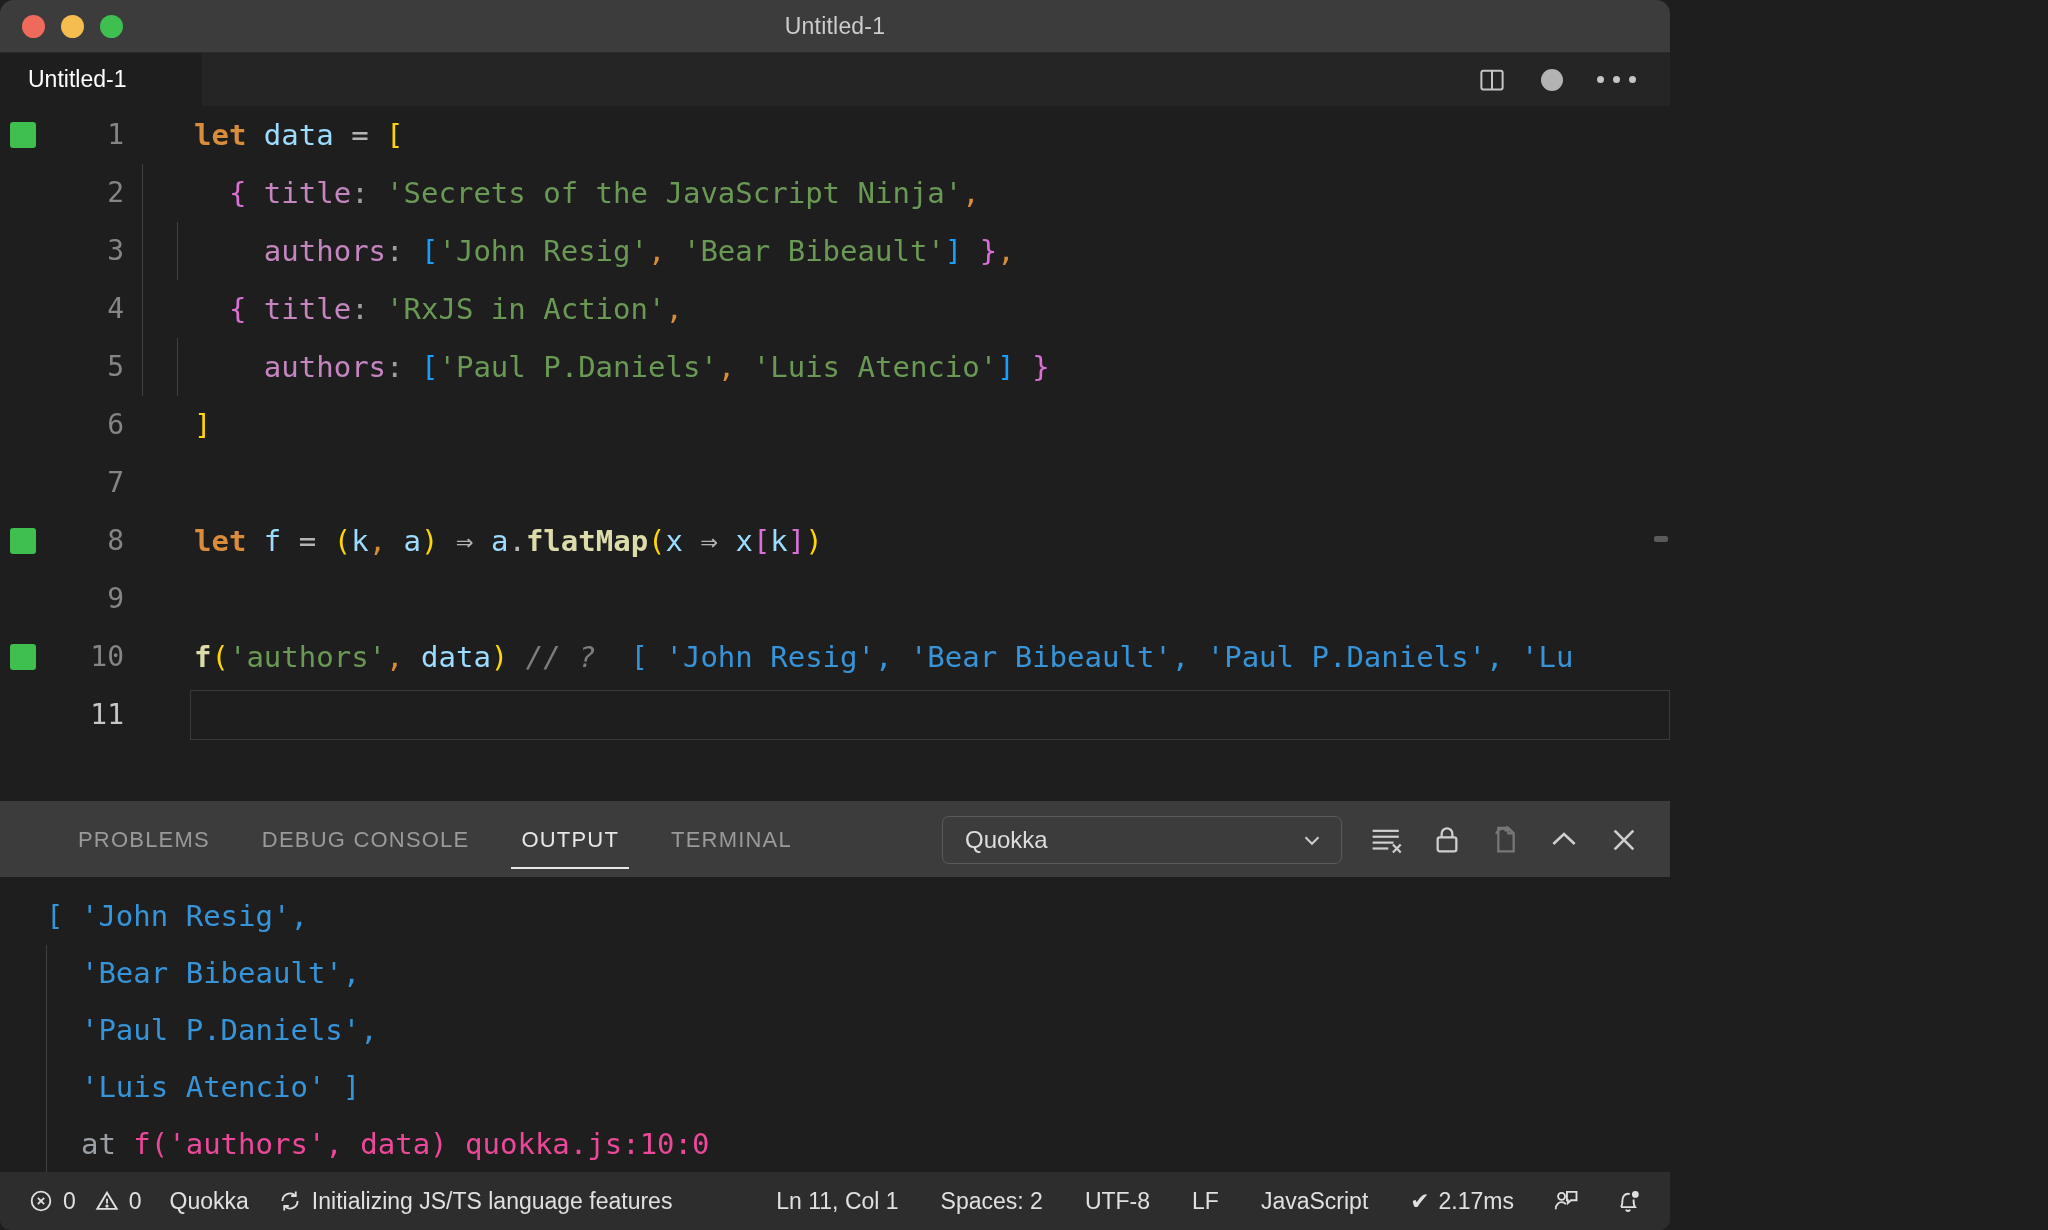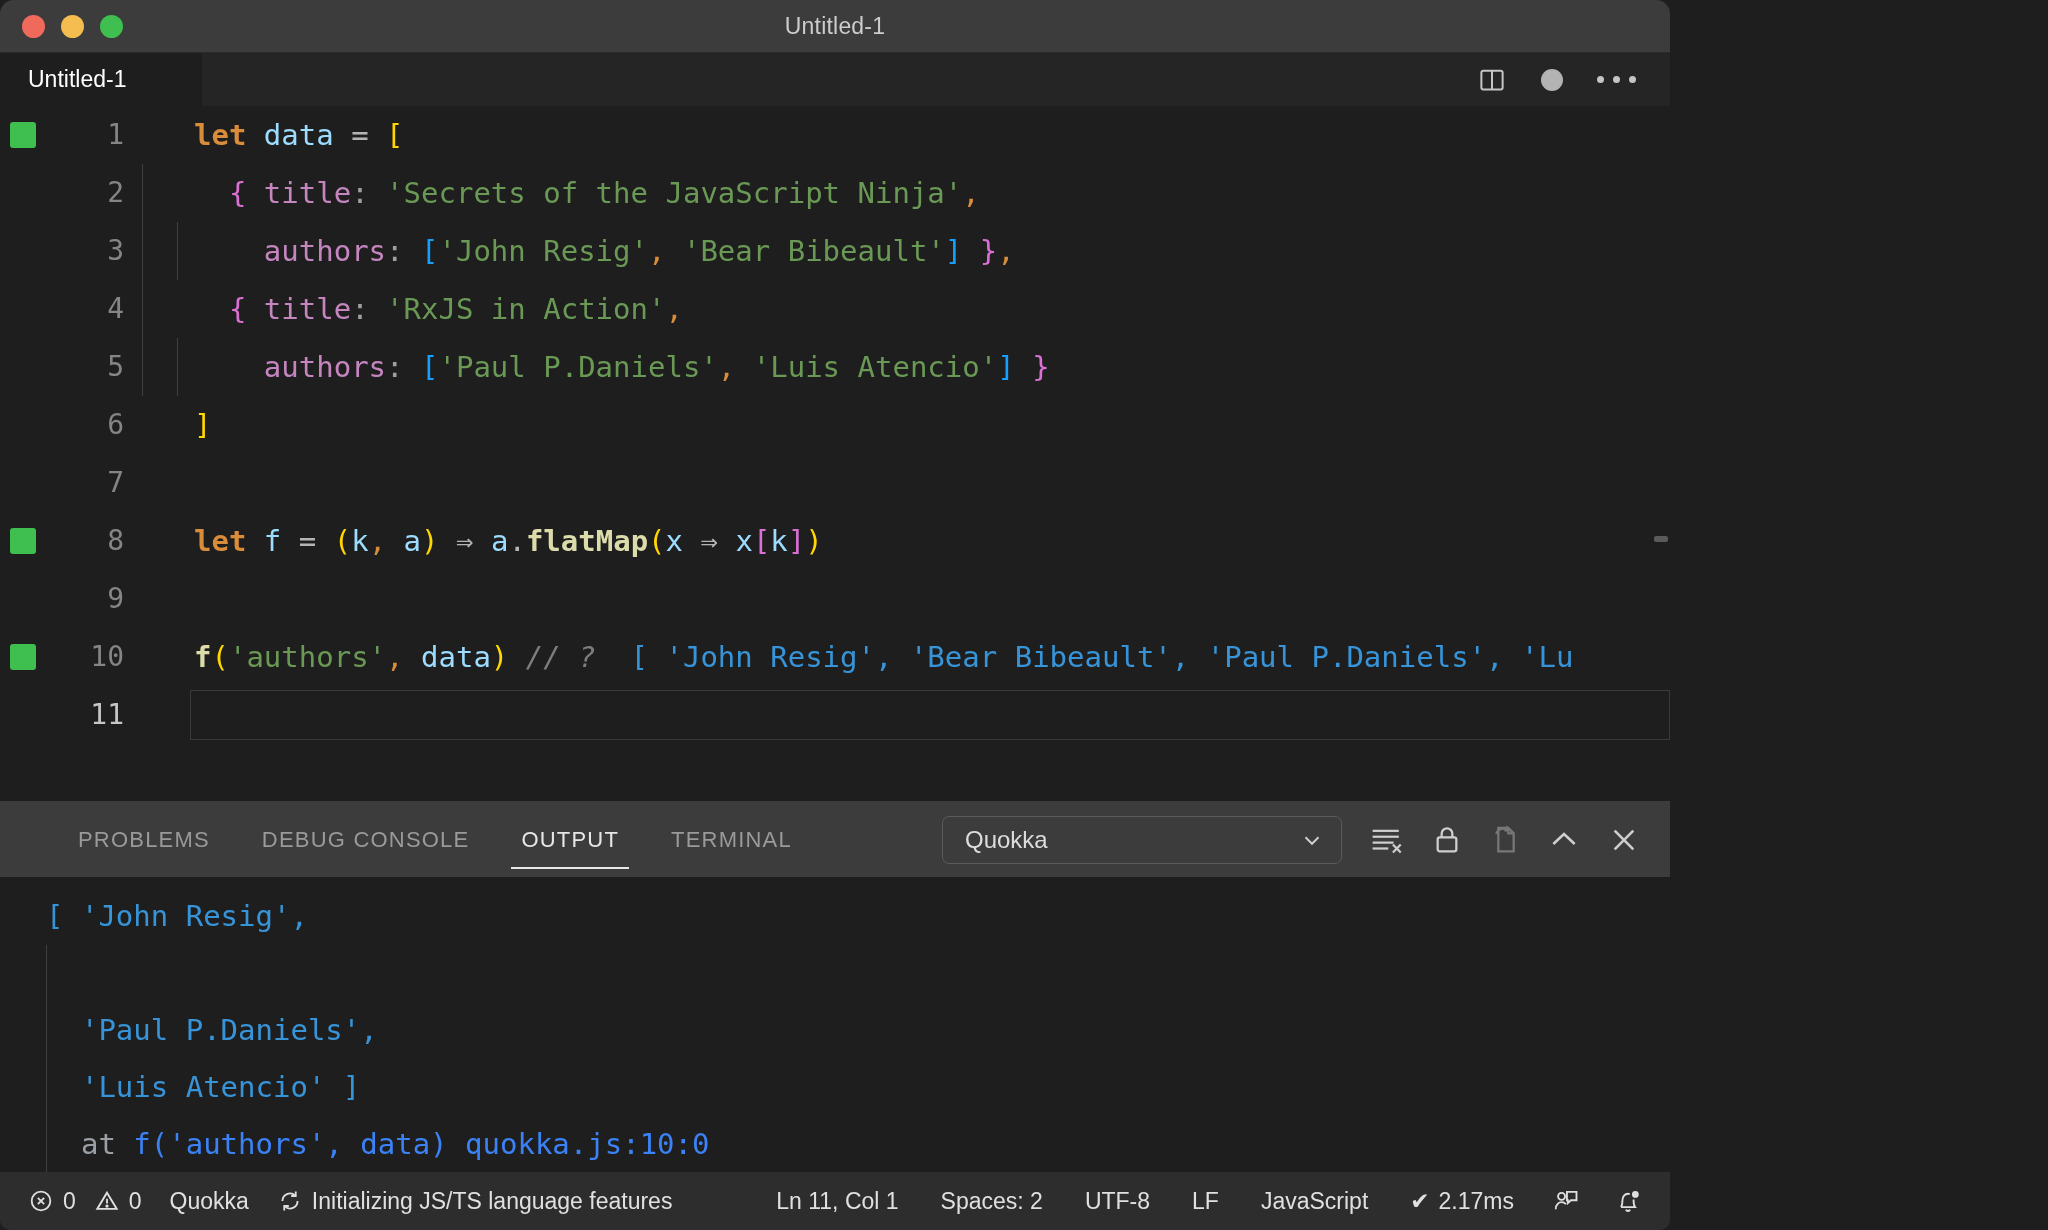--- a/index.html
+++ b/index.html
@@ -120,21 +120,21 @@
   .panel-body{
     flex:1 1 auto;background:#1e1e1e;overflow:hidden;position:relative;
     font-family:"DejaVu Sans Mono","Liberation Mono",monospace;
     padding-top:11px;
   }
   .out-line{
     height:57px;line-height:57px;white-space:pre;font-size:29px;padding-left:46px;
     color:#3794d8;position:relative;
   }
   .out-line .ig{position:absolute;left:46px;top:0;bottom:0;width:1px;background:#404040;}
-  .t-trace{color:#3b82f6;margin-top:14px;}
+  .t-trace{color:#ec4899;margin-top:14px;}
   .t-tracedim{color:#9aa0a6;}
 
   
   .statusbar{
     height:58px;flex:0 0 58px;background:#2d2d2d;
     display:flex;align-items:center;color:#e0e0e0;font-size:23px;
     border-bottom-left-radius:10px;border-bottom-right-radius:10px;
     padding:0 18px 0 14px;
   }
   .sb-item{display:flex;align-items:center;gap:9px;padding:0 14px;height:100%;}
@@ -261,21 +261,21 @@
           <svg width="32" height="32" viewBox="0 0 24 24" fill="none" stroke="#cfcfcf" stroke-width="1.9">
             <line x1="5" y1="5" x2="19" y2="19"></line>
             <line x1="19" y1="5" x2="5" y2="19"></line>
           </svg>
         </span>
       </div>
     </div>
 
     <div class="panel-body" id="panel-output">
         <div class="out-line"><span class="t-result">[ 'John Resig',</span></div>
-        <div class="out-line"><span class="ig"></span></div>
+        <div class="out-line"><span class="ig"></span><span class="t-result">  'Bear Bibeault',</span></div>
         <div class="out-line"><span class="ig"></span><span class="t-result">  'Paul P.Daniels',</span></div>
         <div class="out-line"><span class="ig"></span><span class="t-result">  'Luis Atencio' ]</span></div>
         <div class="out-line"><span class="ig"></span><span class="t-tracedim">  at </span><span class="t-trace">f('authors', data) quokka.js:10:0</span></div>
       </div>
   </div>
 
   <div class="statusbar">
     <div class="sb-left">
 
       <div class="sb-item">

